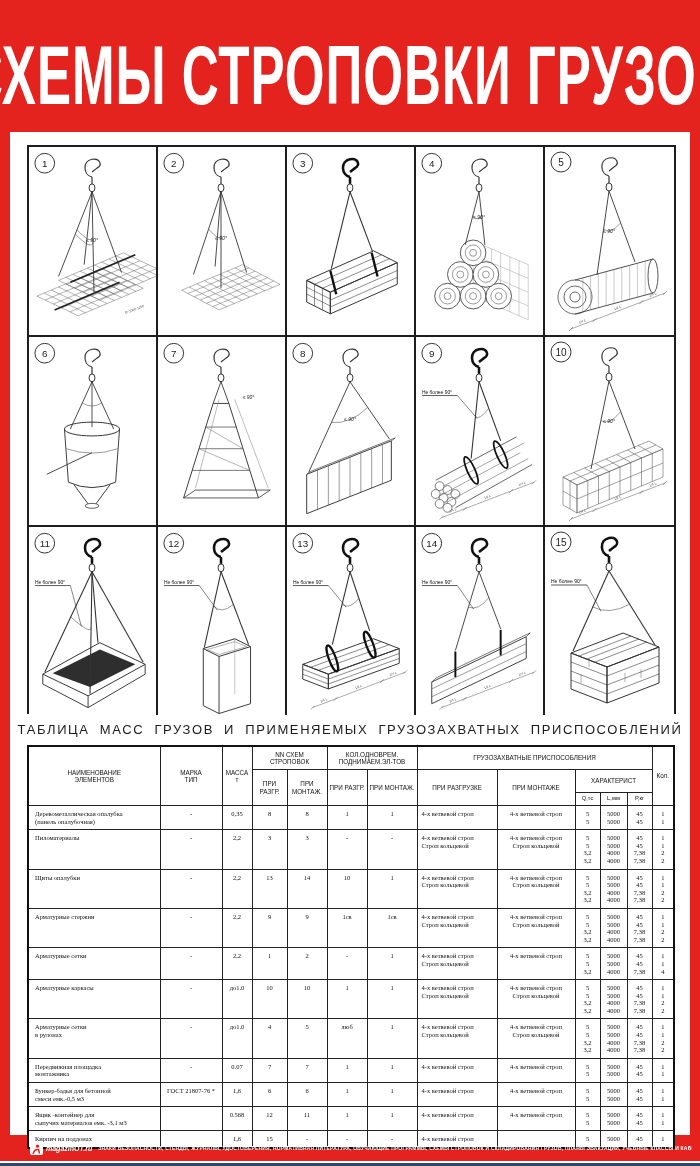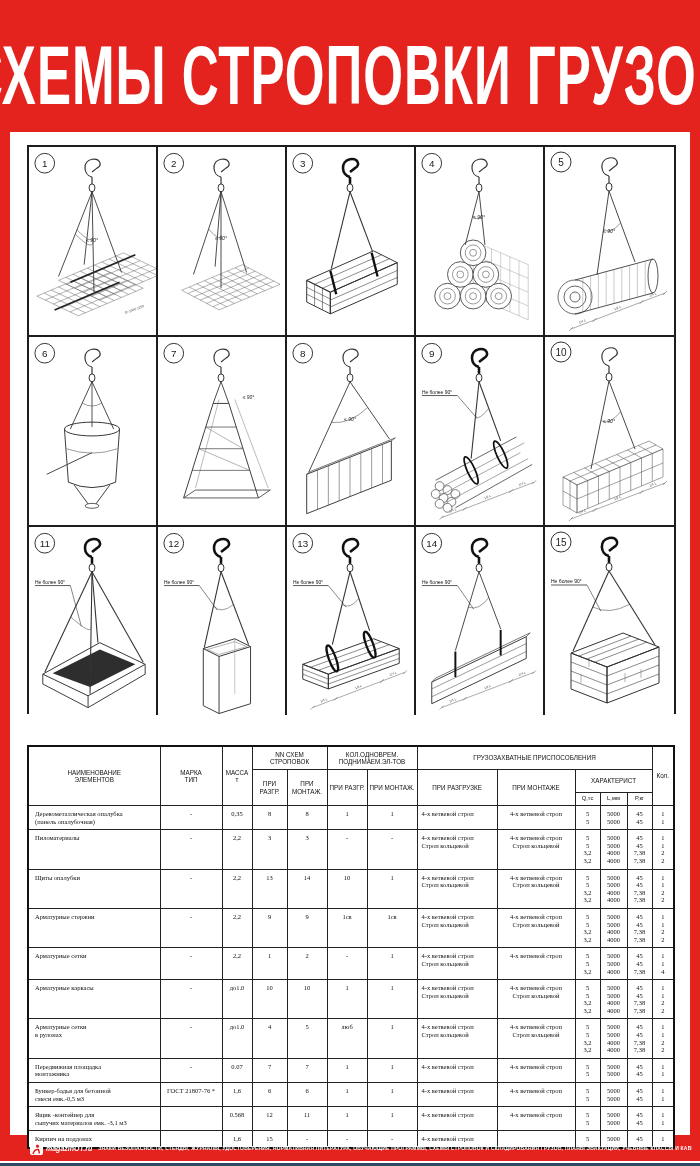--- a/index.html
+++ b/index.html
@@ -568,20 +568,21 @@
             <line x1="6" y1="58" x2="42" y2="58" stroke="#111" stroke-width="0.7"></line>
             <line x1="42" y1="58" x2="55.9" y2="84.176" stroke="#333" stroke-width="0.6"></line>
             <g>
               <circle cx="16" cy="15" r="10" stroke="#333" stroke-width="1" fill="#fff"></circle>
               <text x="16" y="18.5" font-size="10" text-anchor="middle" fill="#222">15</text>
             </g>
           </svg>
         </div>
       </div>
 
+    <div class="ttitle">ТАБЛИЦА МАСС ГРУЗОВ И ПРИМЕНЯЕМЫХ ГРУЗОЗАХВАТНЫХ ПРИСПОСОБЛЕНИЙ</div>
 
     <table class="mass">
       <colgroup>
         <col style="width:132px">
           <col style="width:62px">
           <col style="width:30px">
         <col style="width:35px">
           <col style="width:40px">
           <col style="width:40px">
         <col style="width:50px">

